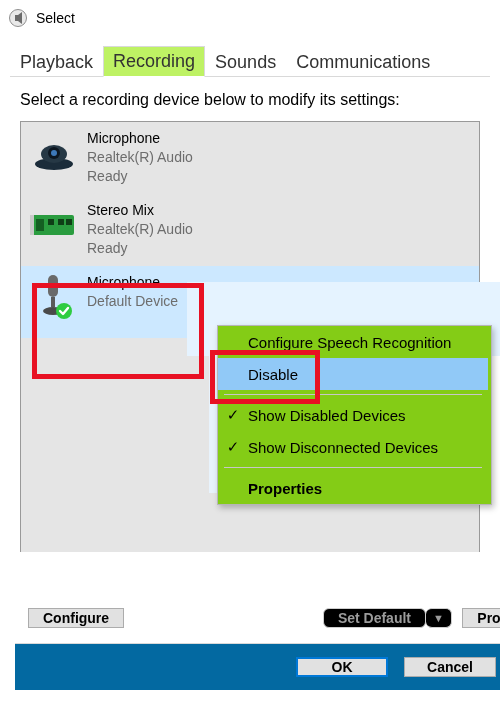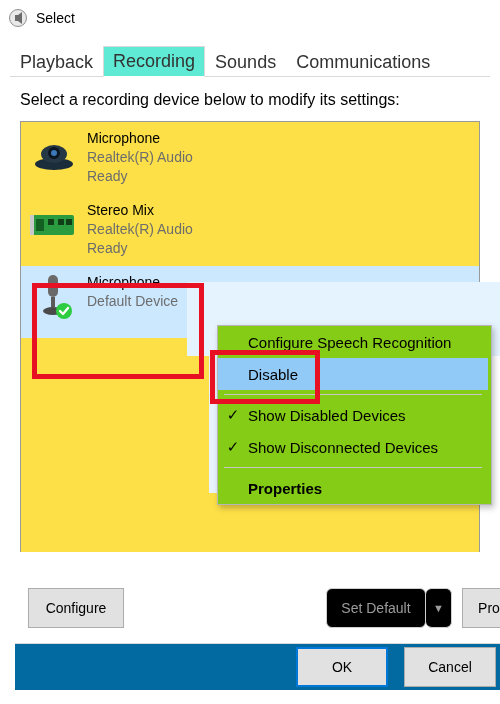--- a/index.html
+++ b/index.html
@@ -47,40 +47,40 @@
     border: 1px solid transparent;
     border-bottom: none;
     font-size: 18px;
     color: #333;
     cursor: default;
     position: relative;
     top: 1px;
   }
   .tab.active {
     border-color: #d9d9d9;
-    background: #5eead4;
+    background: #bef264;
     border-bottom: 1px solid #fff;
     top: 1px;
     margin-top: 40px;
   }
 
   
   .panel {
     padding: 14px 20px 0 20px;
   }
   .instruction {
     font-size: 16px;
     margin-bottom: 12px;
   }
   .device-list {
     border: 1px solid #999;
     border-bottom: none; 
     height: 430px;
     position: relative;
-    background: #fde047;
+    background: #e5e5e5;
   }
   .device {
     display: flex;
     align-items: flex-start;
     padding: 7px 8px 6px 8px;
     min-height: 60px;
     box-sizing: border-box;
     position: relative;
   }
   .device.selected {
@@ -151,30 +151,31 @@
   .panel-buttons {
     position: absolute;
     left: 28px;
     right: 0;
     bottom: 76px;
     display: flex;
     align-items: center;
     gap: 10px;
   }
   .btn {
-    height: 40px;
+    height: 20px;
     box-sizing: border-box;
     border: 1px solid #acacac;
     background: #e1e1e1;
     padding: 0 14px;
     font-size: 14px;
     display: inline-flex;
     align-items: center;
     justify-content: center;
     cursor: default;
+    font-weight: bold;
   }
   .btn.disabled {
     color: #9c9c9c;
     border-color: #cfcfcf;
     background: #000000;
     border-radius: 6px;
   }
   .btn.dropdown-arrow {
     width: 26px;
     padding: 0;

